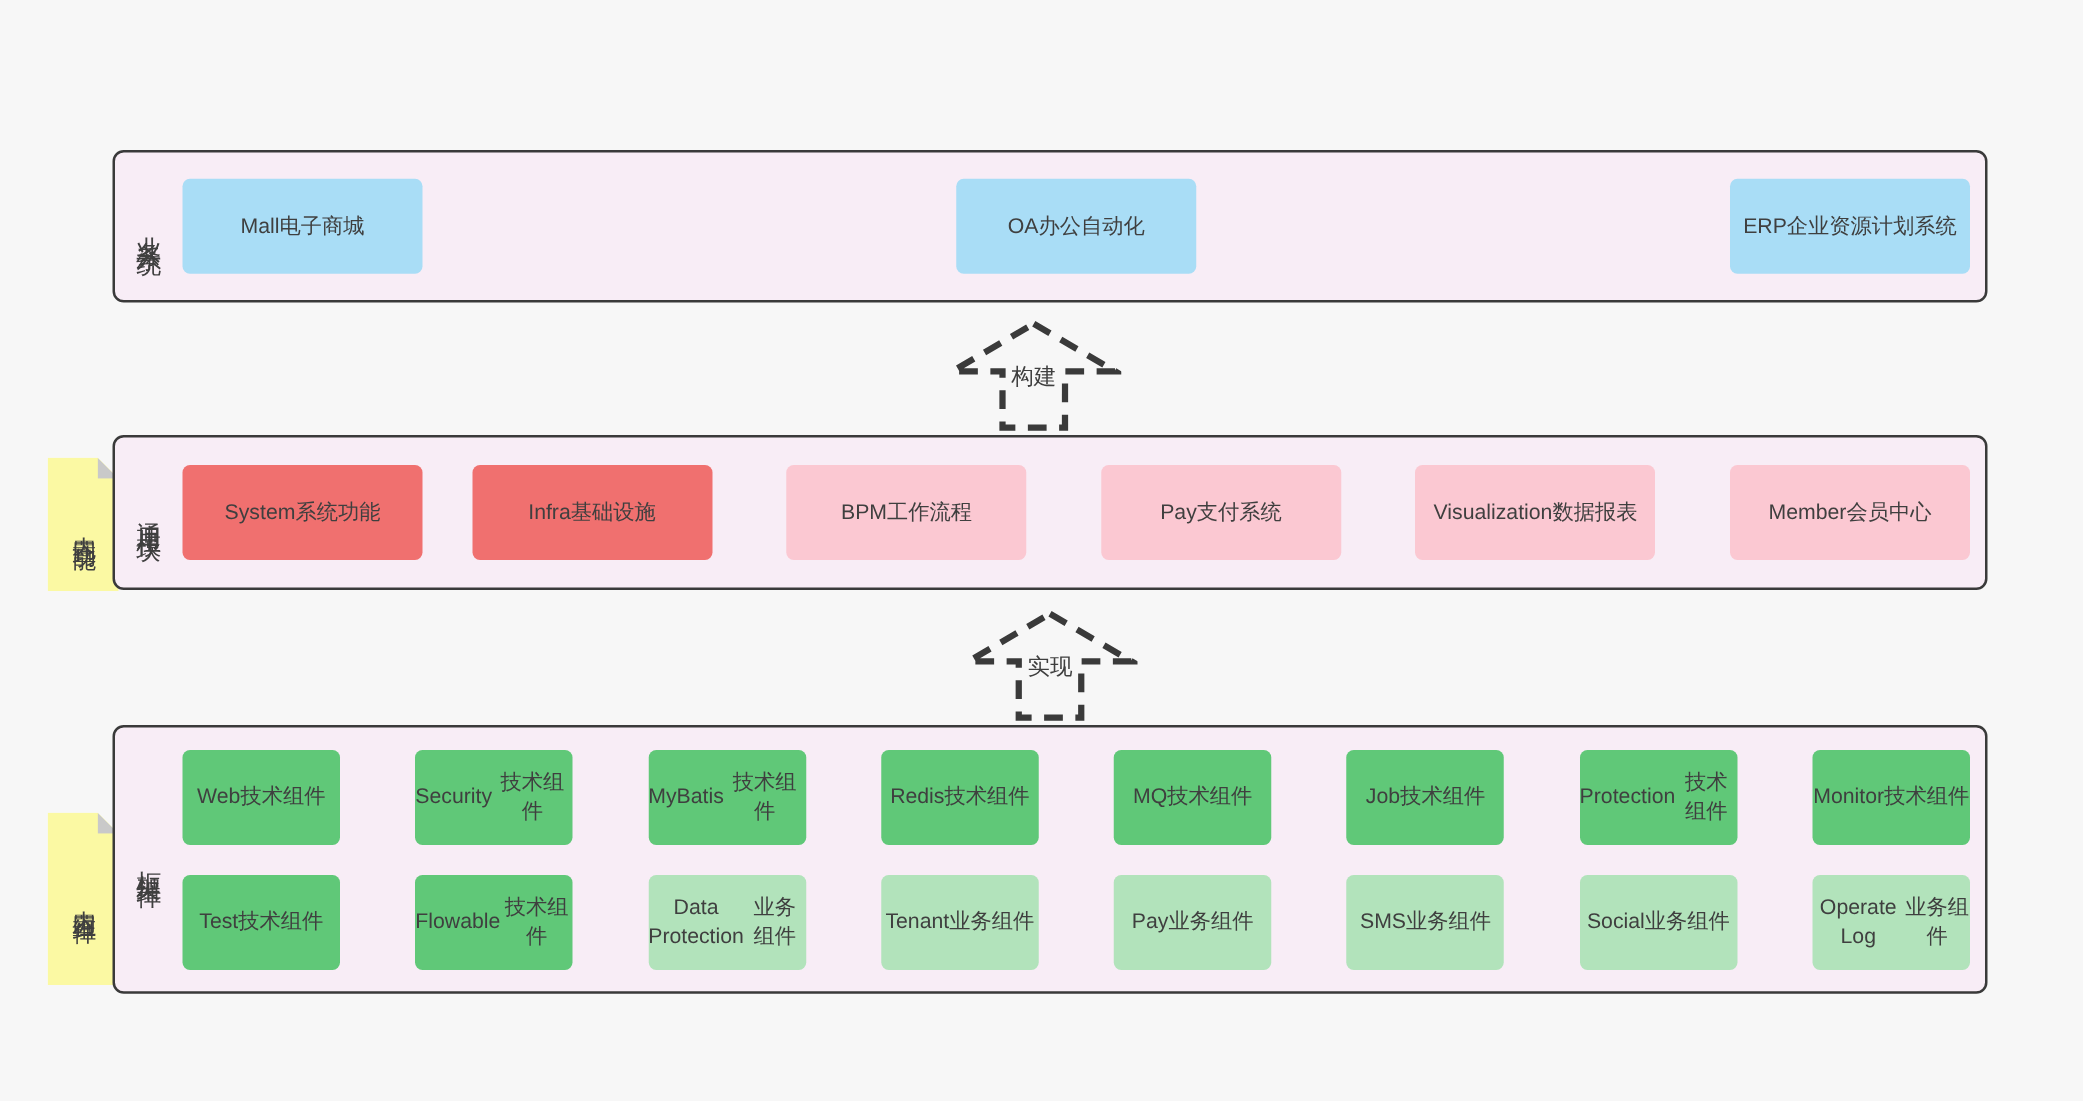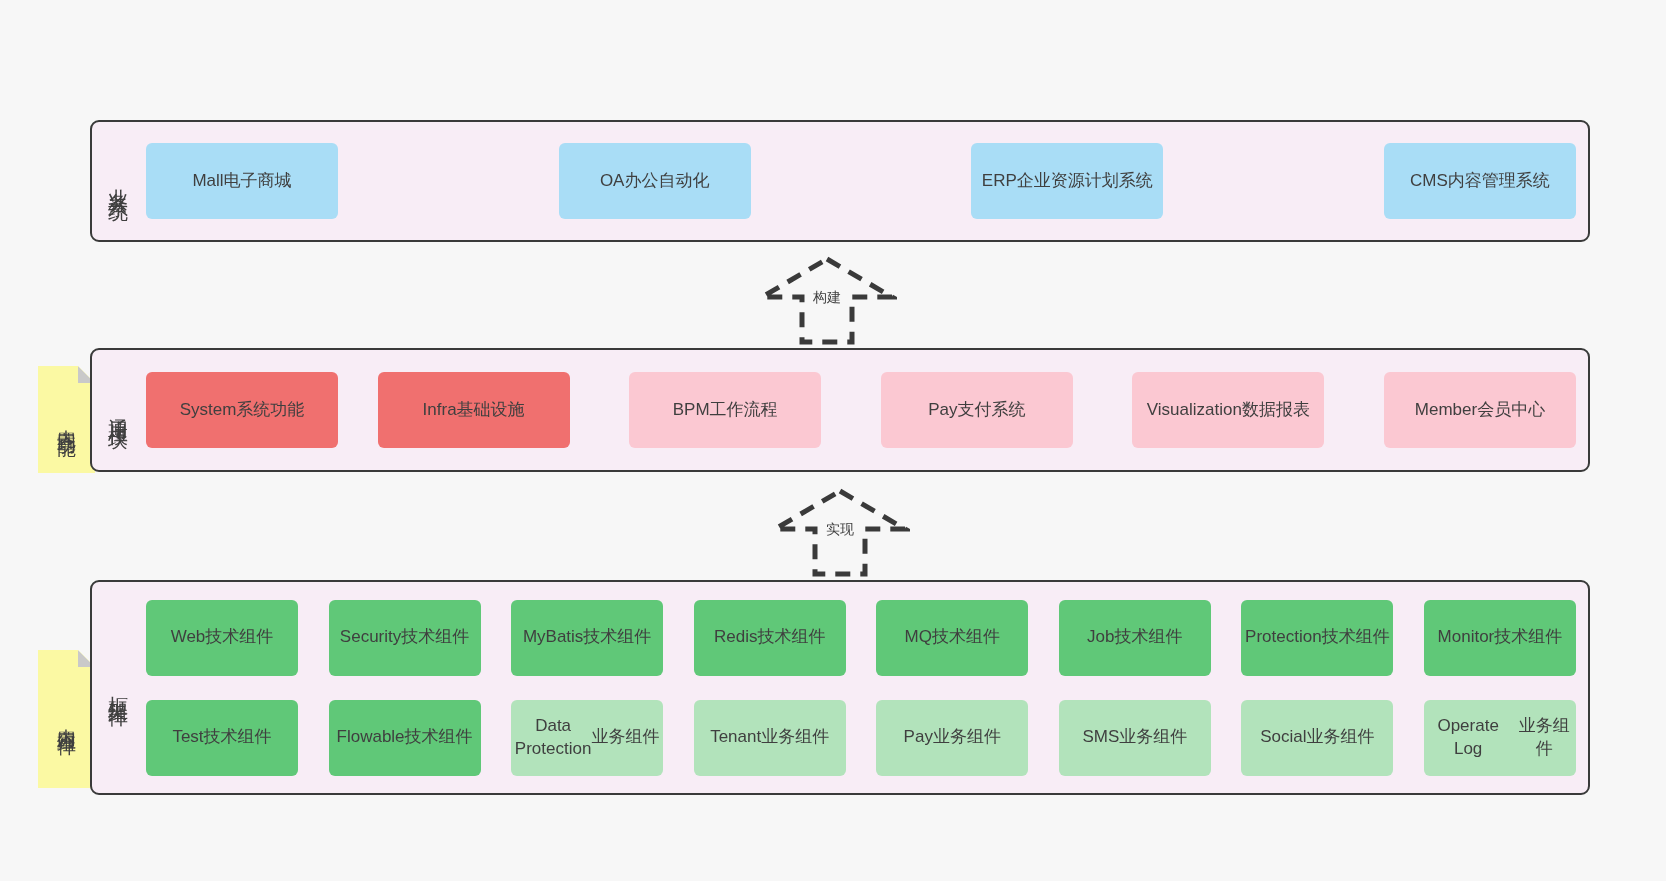--- a/index.html
+++ b/index.html
@@ -35,21 +35,21 @@
     gap:24px; padding:0 12px 0 0;
   }
   .rows-col .boxes-row { flex:0 0 auto; padding:0; }
   .box {
     height:76px; border-radius:6px;
     display:flex; align-items:center; justify-content:center;
     text-align:center; line-height:1.35; font-size:17px;
   }
   .box .t { white-space:pre-line; }
   .box-lg { width:192px; }
-  .box-sm { width:152px; }
+  .box-sm { width:126px; }
   .blue        { background: var(--blue, #a9ddf6); }
   .red         { background: var(--red, #f0706f); }
   .pink        { background: var(--pink, #fbc8d2); margin-left: 20px; }
   .green-dark  { background: var(--green-dark, #60c878); }
   .green-light { background: var(--green-light, #b2e3bb); }
   .sticky {
     position:absolute; left:38px; width:57px; z-index:1;
     background: var(--sticky, #fbf9a3);
     clip-path: polygon(0 0, calc(100% - 17px) 0, 100% 17px, 100% 100%, 0 100%);
     display:flex; align-items:center; justify-content:center;
@@ -60,21 +60,21 @@
     clip-path: polygon(0 0, 100% 100%, 0 100%);
   }
   .sticky .vtext { font-size:19px; letter-spacing:3px; }
   .arrow {
     position:absolute; width:140px; height:92px; z-index:1;
   }
   .arrow svg { display:block; }
   .arrow-label {
     position:absolute; left:50%; top:33px; transform:translateX(-50%);
     background: var(--page-bg, #f7f7f7);
-    font-size:14px; padding:2px 4px; color: var(--text, #3f3f3f);
+    font-size:18px; padding:2px 4px; color: var(--text, #3f3f3f);
     white-space:nowrap;
   }
 </style>
 </head>
 <body>
 
 <div class="panel" style="top:120px; height:122px;">
   <div class="panel-label">
     <span class="vtext">业务系统</span>
   </div>
@@ -83,24 +83,20 @@
       <span class="t">Mall</span>
       <span class="s">电子商城</span>
     </div>
     <div class="box box-lg blue">
       <span class="t">OA</span>
       <span class="s">办公自动化</span>
     </div>
     <div class="box box-lg blue">
       <span class="t">ERP</span>
       <span class="s">企业资源计划系统</span>
-    </div>
-    <div class="box box-lg blue">
-      <span class="t">CMS</span>
-      <span class="s">内容管理系统</span>
     </div>
   </div>
 </div>
 
 <div class="arrow" style="left:757px; top:254px;">
   <svg width="140" height="92" viewBox="0 0 140 92">
     <polygon points="70,5 135,43 95,43 95,88 45,88 45,43 5,43" fill="none" stroke="var(--panel-border, #3a3a3a)" stroke-width="5" stroke-dasharray="15 10"></polygon>
   </svg>
   <span class="arrow-label">构建</span>
 </div>

